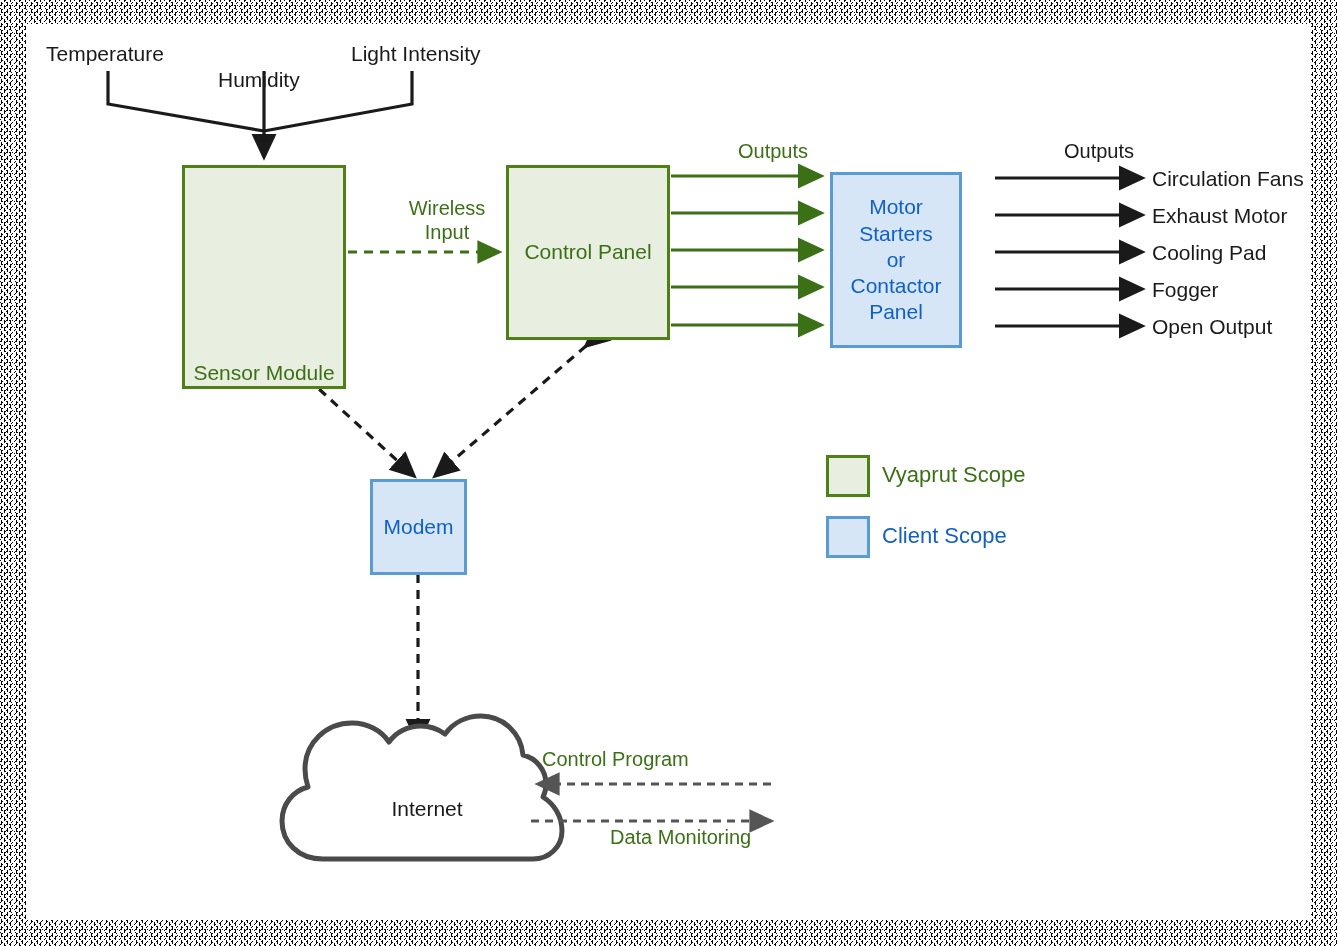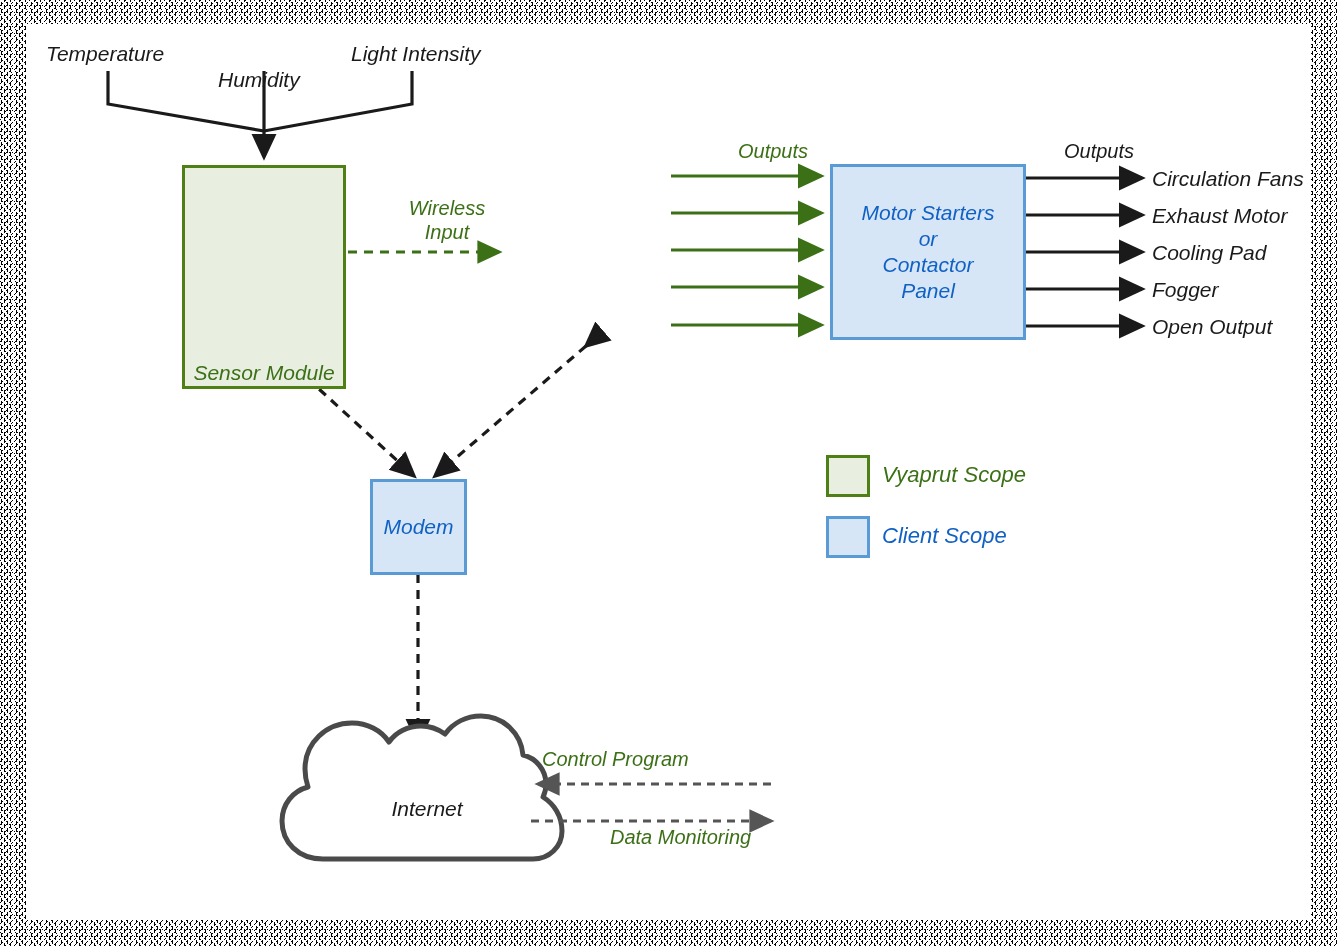--- a/index.html
+++ b/index.html
@@ -8,21 +8,20 @@
     padding: 0;
     background: #ffffff;
   }
   #page {
     position: relative;
     width: 1337px;
     height: 946px;
     overflow: hidden;
     font-family: "Liberation Sans", "DejaVu Sans", sans-serif;
     background: #7f1d1d;
-    font-style: italic;
   }
   
   #noise-frame {
     position: absolute;
     inset: 0;
     background-color: #000;
     background-image:
       repeating-conic-gradient(#000 0% 25%, #fff 0% 50%),
       repeating-conic-gradient(#fff 0% 25%, #000 0% 50%);
     background-size: 3px 3px, 5px 7px;
@@ -161,22 +160,25 @@
     </svg>
 
     <div class="lbl black" style="left:20px; top:17px; font-size:21px;">Temperature</div>
     <div class="lbl black" style="left:192px; top:17px; font-size:21px;margin-top:26px;">Humidity</div>
     <div class="lbl black" style="left:325px; top:17px; font-size:21px;">Light Intensity</div>
 
     <div class="node green" style="left:156px; top:141px; width:164px; height:224px; font-size:21px;align-items:flex-end;">
       <span>Sensor Module</span>
     </div>
 
-
-    <div class="node blue" style="left:804px; top:140px; width:196px; height:176px; font-size:21px; white-space:pre-line;">
+    <div class="node green" style="left:480px; top:141px; width:164px; height:175px; font-size:21px;">
+      <span>Control Panel</span>
+    </div>
+
+    <div class="node blue" style="left:804px; top:148px; width:132px; height:176px; font-size:21px; white-space:pre-line;">
       <span style="white-space:pre-line;">Motor Starters
 or
 Contactor
 Panel</span>
     </div>
 
     <div class="node blue" style="left:344px; top:455px; width:97px; height:96px; font-size:21px;">
       <span>Modem</span>
     </div>
 

